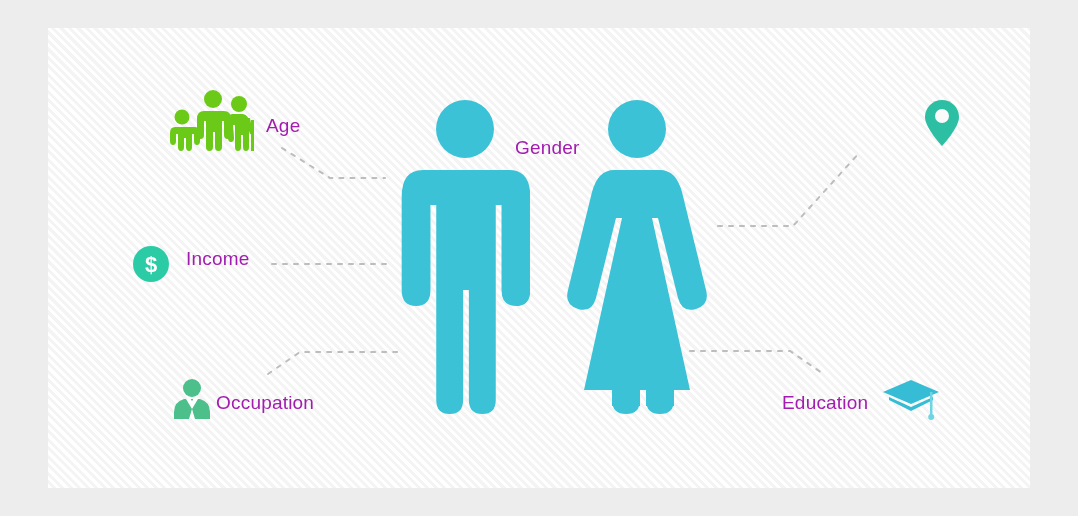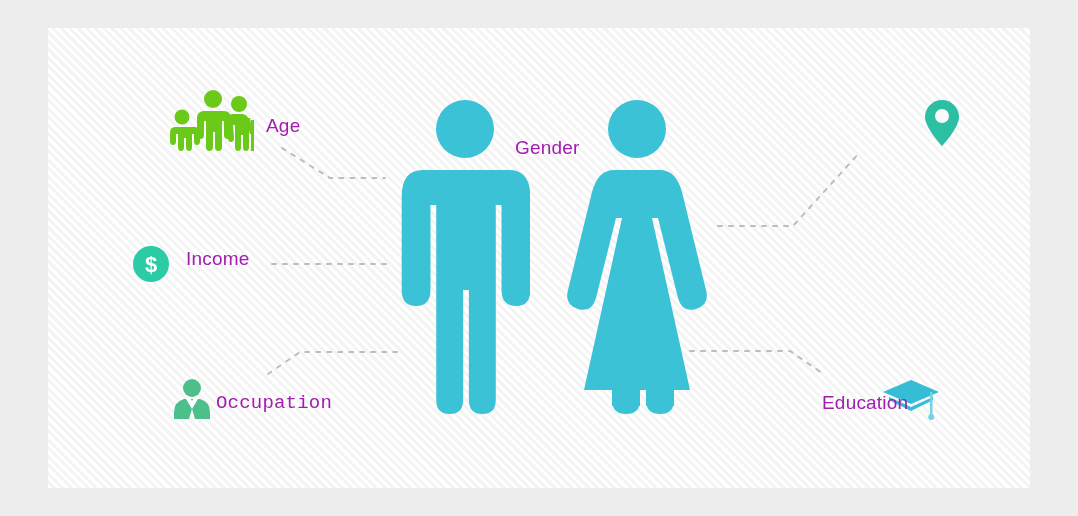--- a/index.html
+++ b/index.html
@@ -51,24 +51,24 @@
   .figure-svg { position: absolute; }
   .gender-label {
     position: absolute;
     left: 515px;
     top: 114px;
     margin-top: 23px;
   }
   
   .age-label     { left: 266px; top: 115px; }
   .income-label  { left: 176px; top: 248px; margin-left: 10px; }
-  .occupation-label { left: 216px; top: 392px; font-family: Liberation Mono, monospace; }
+  .occupation-label { left: 216px; top: 392px; }
   
   .geo-label     { left: 808px; top: 114px; }
-  .education-label { left: 822px; top: 392px; }
+  .education-label { left: 782px; top: 392px; }
   
   .age-icon { left: 168px; top: 90px; }
   .income-icon { left: 132px; top: 245px; }
   .occupation-icon { left: 172px; top: 378px; }
   .geo-icon { left: 925px; top: 100px; }
   .education-icon { left: 883px; top: 378px; }
 </style>
 </head>
 <body>
 

